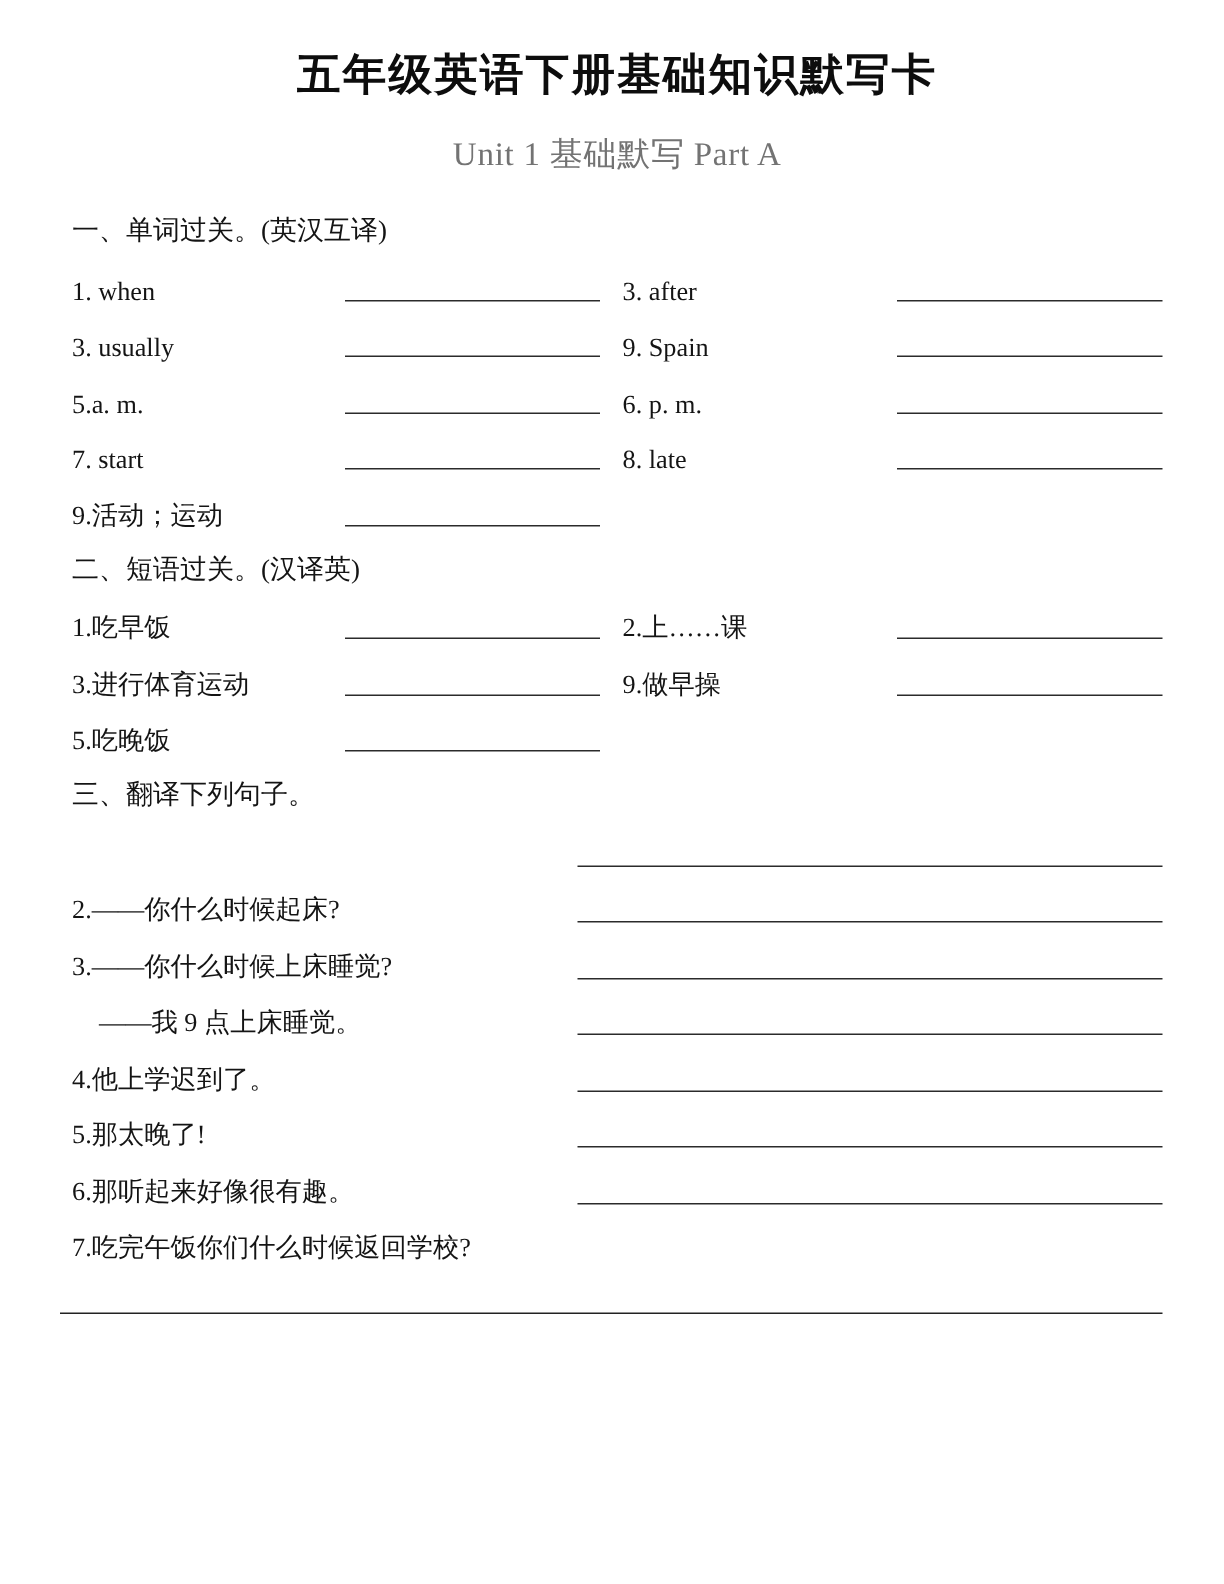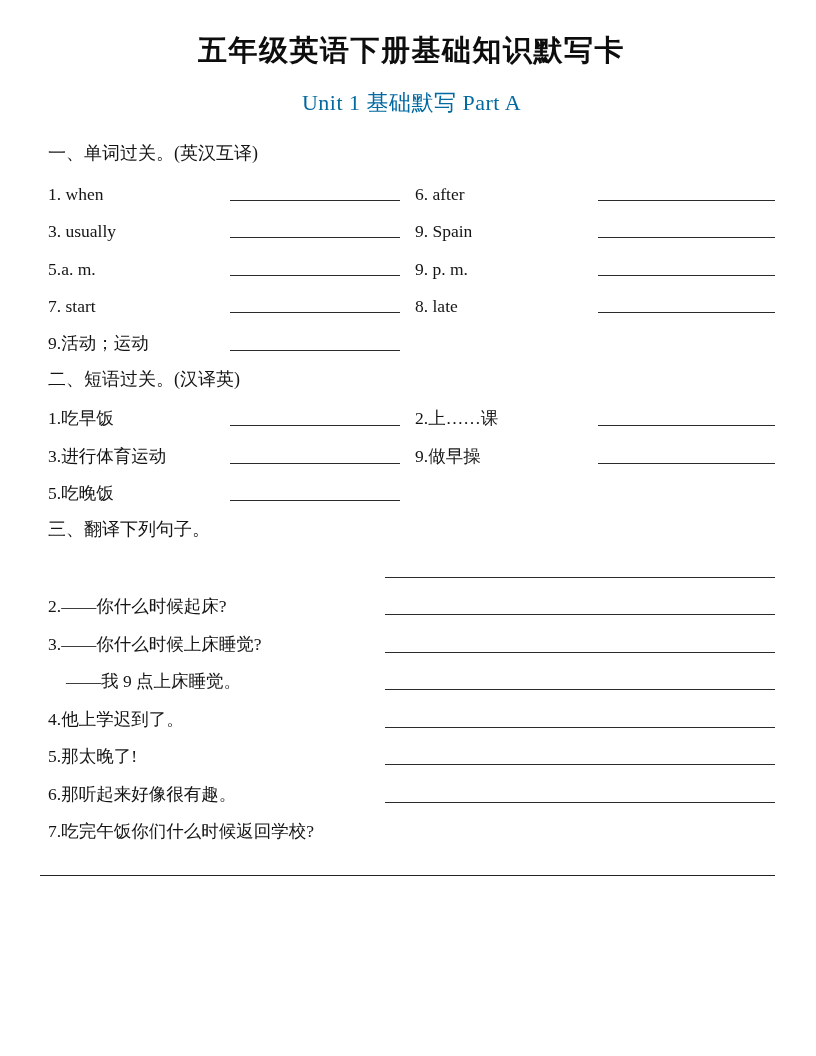--- a/index.html
+++ b/index.html
@@ -62,40 +62,40 @@
     border-bottom: 1.5px solid #222222;
     height: 0;
   }
 </style>
 </head>
 <body>
 
 <div class="page">
 
   <h1 class="title">五年级英语下册基础知识默写卡</h1>
-  <h2 class="subtitle" style="color:#0369a1;">Unit 1 基础默写 Part A</h2>
+  <h2 class="subtitle" style="color:#737373;">Unit 1 基础默写 Part A</h2>
 
   <div class="sec-heading">一、单词过关。(英汉互译)</div>
 
   <div class="pair-row">
     <span class="lbl left">1. when</span>
     <span class="blank bl-left"></span>
-    <span class="lbl right">6. after</span>
+    <span class="lbl right">3. after</span>
     <span class="blank bl-right"></span>
   </div>
   <div class="pair-row">
     <span class="lbl left">3. usually</span>
     <span class="blank bl-left"></span>
     <span class="lbl right">9. Spain</span>
     <span class="blank bl-right"></span>
   </div>
   <div class="pair-row">
     <span class="lbl left">5.a. m.</span>
     <span class="blank bl-left"></span>
-    <span class="lbl right">9. p. m.</span>
+    <span class="lbl right">6. p. m.</span>
     <span class="blank bl-right"></span>
   </div>
   <div class="pair-row">
     <span class="lbl left">7. start</span>
     <span class="blank bl-left"></span>
     <span class="lbl right">8. late</span>
     <span class="blank bl-right"></span>
   </div>
   <div class="pair-row">
     <span class="lbl left">9.活动；运动</span>

